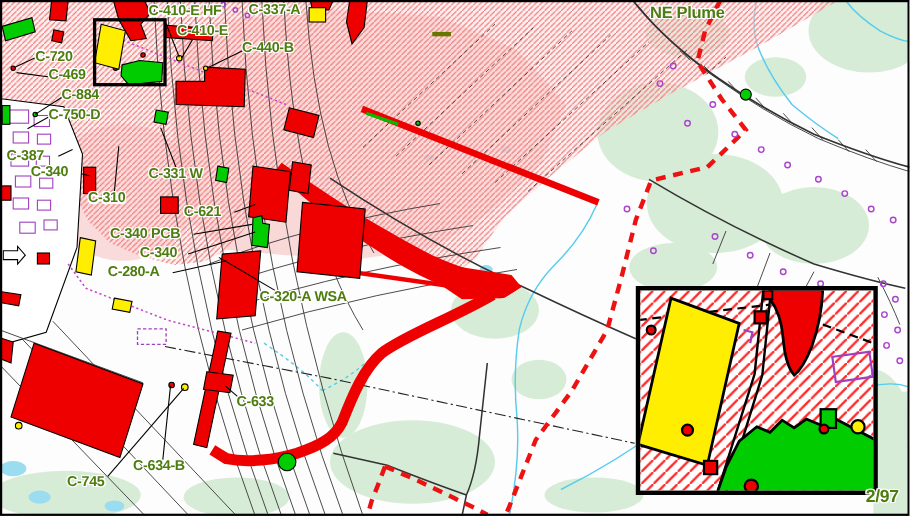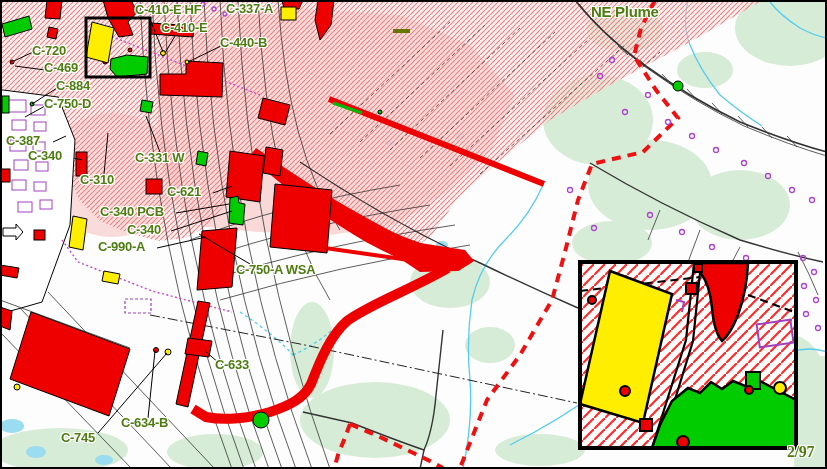--- a/index.html
+++ b/index.html
@@ -9,21 +9,21 @@
     font-family:"Liberation Sans",sans-serif;
   }
   #map-svg{position:absolute;left:0;top:0;width:827px;height:469px;}
   .map-label{
     position:absolute;font-weight:bold;font-size:13px;color:#4d7c0f;
     white-space:nowrap;letter-spacing:-0.3px;line-height:1;
     text-shadow:-1px -1px 0 #fff,1px -1px 0 #fff,-1px 1px 0 #fff,1px 1px 0 #fff,
                 -1px 0 0 #fff,1px 0 0 #fff,0 -1px 0 #fff,0 1px 0 #fff;
   }
   .lbl-big{font-size:15px;margin-left:24px;}
-  .lbl-date{font-size:16px;font-style:italic;font-style:normal;font-family:Liberation Serif, serif;}
+  .lbl-date{font-size:16px;font-style:italic;font-style:normal;}
 </style>
 </head>
 <body>
 
 <div id="map-root">
 
 <svg id="map-svg" viewBox="0 0 827 469">
   <defs>
     <pattern id="plumeHatch" width="5" height="5" patternUnits="userSpaceOnUse">
       <path d="M-1,6 l7,-7" stroke="#ee7d7d" stroke-width="1.1" fill="none"></path>
@@ -328,19 +328,19 @@
   <div class="map-label" style="left:44px;top:61px">C-469</div>
   <div class="map-label" style="left:56px;top:79px">C-884</div>
   <div class="map-label" style="left:44px;top:97px">C-750-D</div>
   <div class="map-label" style="left:6px;top:134px">C-387</div>
   <div class="map-label" style="left:28px;top:149px">C-340</div>
   <div class="map-label" style="left:135px;top:151px">C-331 W</div>
   <div class="map-label" style="left:80px;top:173px">C-310</div>
   <div class="map-label" style="left:167px;top:185px">C-621</div>
   <div class="map-label" style="left:100px;top:205px">C-340 PCB</div>
   <div class="map-label" style="left:127px;top:223px">C-340</div>
-  <div class="map-label" style="left:98px;top:240px">C-990-A</div>
-  <div class="map-label" style="left:236px;top:263px">C-750-A WSA</div>
+  <div class="map-label" style="left:98px;top:240px">C-280-A</div>
+  <div class="map-label" style="left:236px;top:263px">C-320-A WSA</div>
   <div class="map-label" style="left:215px;top:358px">C-633</div>
   <div class="map-label" style="left:121px;top:416px">C-634-B</div>
   <div class="map-label" style="left:61px;top:431px">C-745</div>
   <div class="map-label lbl-date" style="left:787px;top:444px">2/97</div>
 </div>
 
 </body></html>

